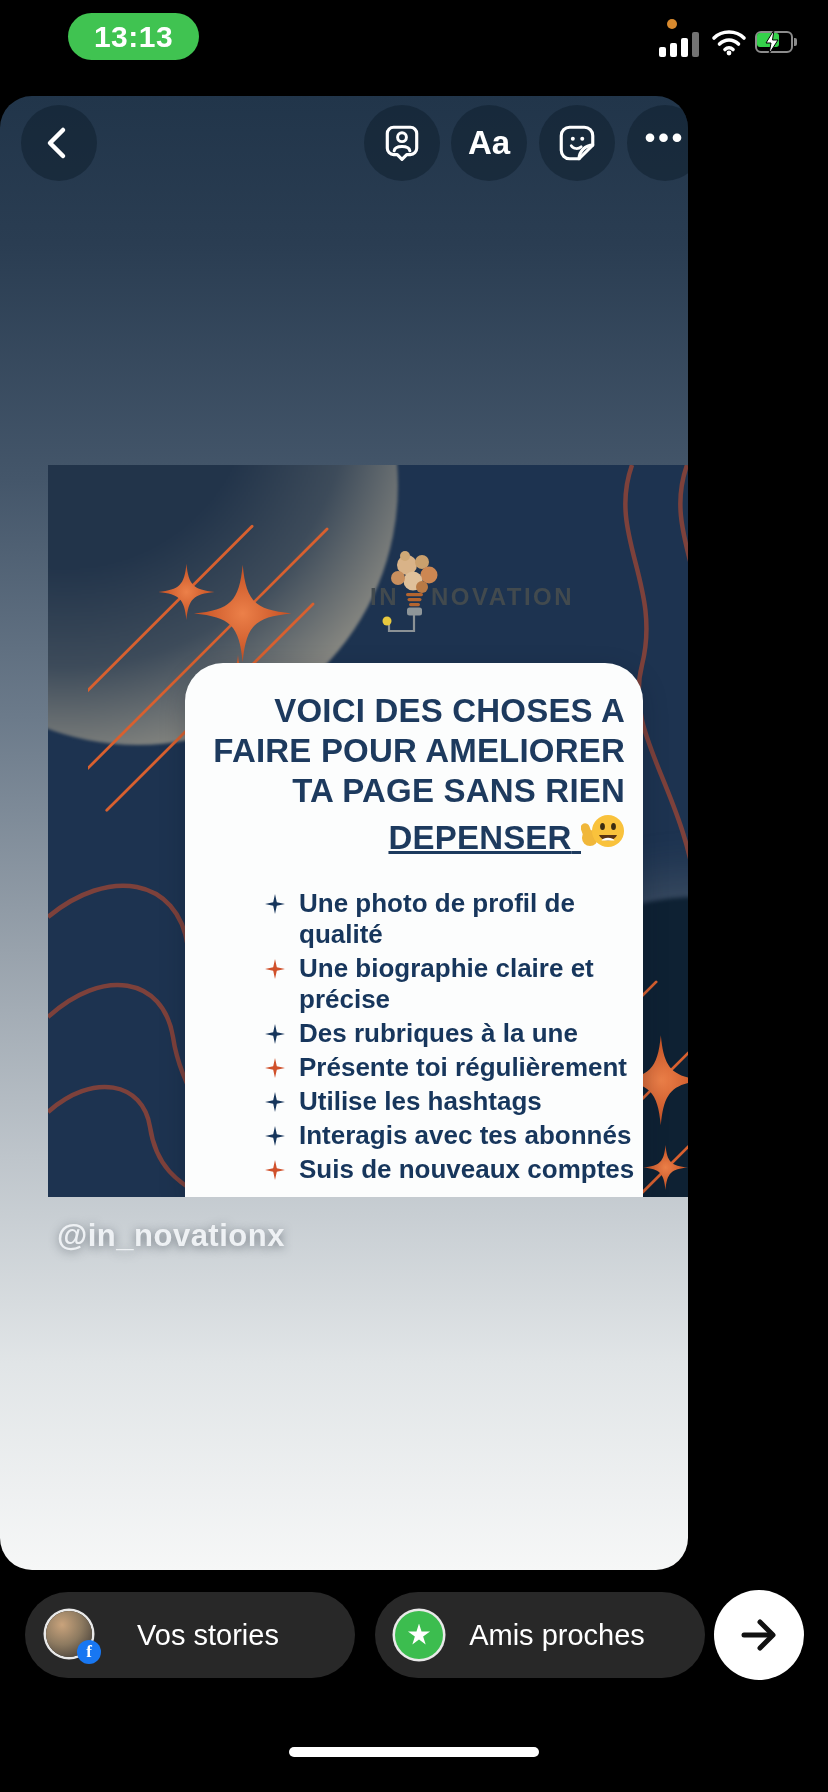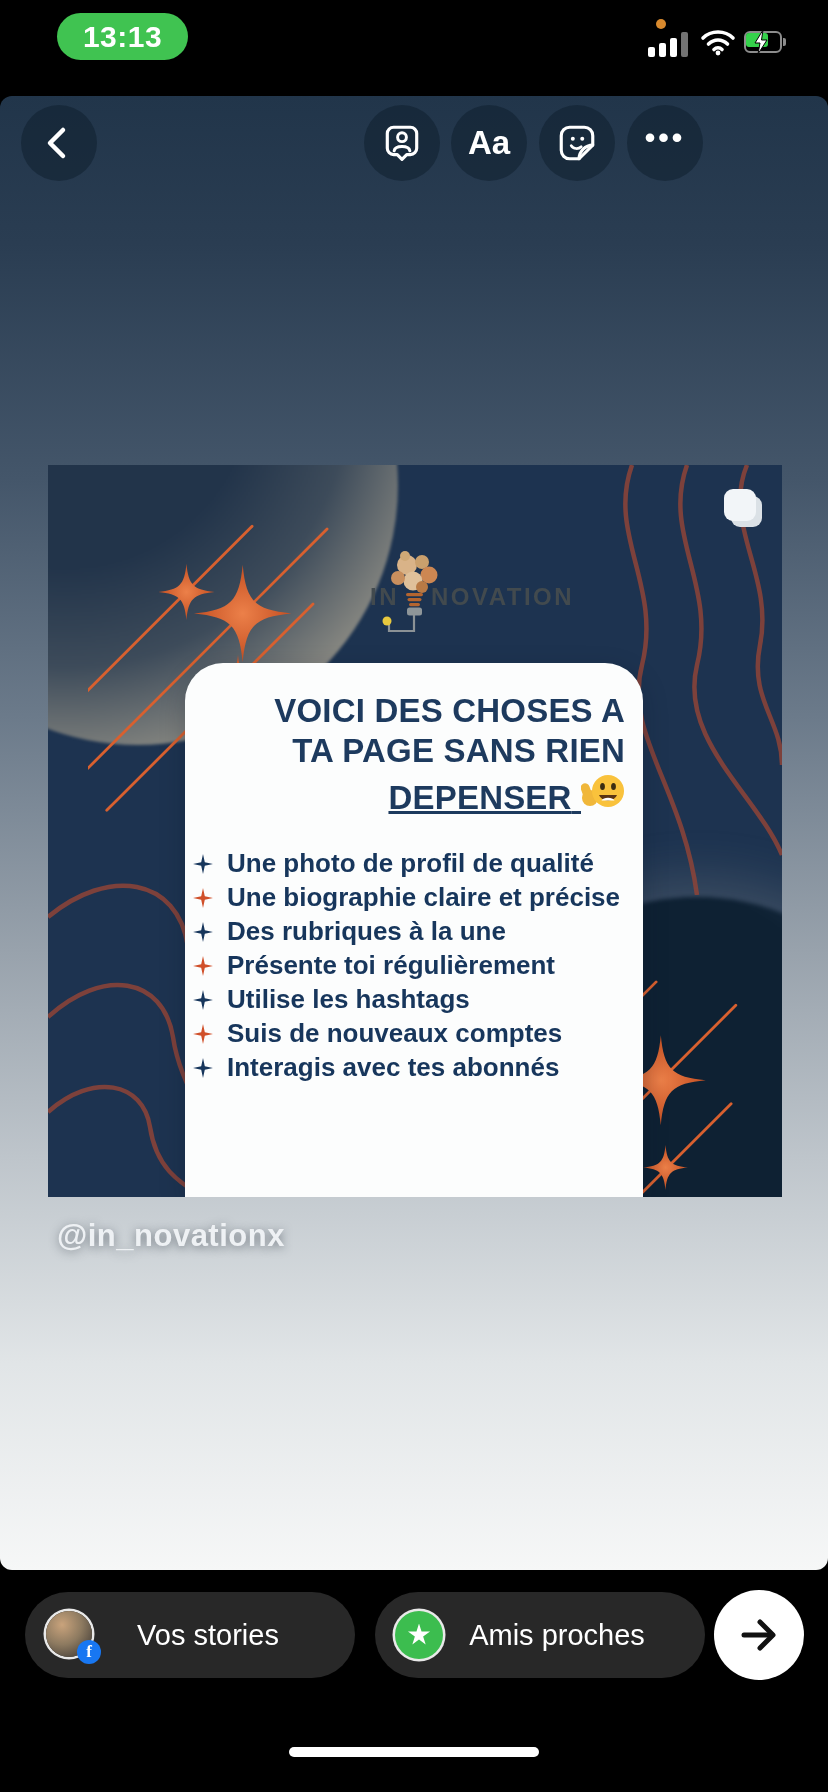--- a/index.html
+++ b/index.html
@@ -1,39 +1,39 @@
 <!DOCTYPE html>
 <html><head>
 <meta charset="utf-8">
 <style>
   * { margin:0; padding:0; box-sizing:border-box; }
   html,body { width:828px; height:1792px; background:#000; font-family:"Liberation Sans","DejaVu Sans",sans-serif; }
   .screen { position:relative; width:828px; height:1792px; background:#000; overflow:hidden; }
 
   
-  .status-bar { position:absolute; top:0; left:0; width:700px; height:96px; }
+  .status-bar { position:absolute; top:0; left:11px; width:700px; height:96px; }
   .time-pill { position:absolute; left:57px; top:13px; width:131px; height:47px; border-radius:24px;
     background:#40c351; display:flex; align-items:center; justify-content:center; }
   .time-pill span { color:#fff; font-size:30px; font-weight:700; letter-spacing:.5px; }
   .rec-dot { position:absolute; left:656px; top:19px; width:10px; height:10px; border-radius:50%; background:#d98a2e; }
   .signal { position:absolute; left:648px; top:32px; width:44px; height:25px; }
   .signal i { position:absolute; bottom:0; width:7px; border-radius:2px; background:#fff; }
   .signal i:nth-child(1){ left:0; height:10px; }
   .signal i:nth-child(2){ left:11px; height:14px; }
   .signal i:nth-child(3){ left:22px; height:19px; }
   .signal i:nth-child(4){ left:33px; height:25px; background:rgba(255,255,255,.45); }
   .wifi { position:absolute; left:700px; top:29px; }
   .battery { position:absolute; left:744px; top:31px; width:42px; height:22px; }
   .batt-body { position:absolute; left:0; top:0; width:38px; height:22px; border:2px solid rgba(255,255,255,.55); border-radius:6px; }
   .batt-fill { position:absolute; left:2px; top:2px; width:22px; height:14px; border-radius:3px; background:#35d24b; }
   .batt-nub { position:absolute; right:0; top:7px; width:3px; height:8px; border-radius:0 2px 2px 0; background:rgba(255,255,255,.55); }
   .batt-bolt { position:absolute; left:9px; top:-1px; }
 
   
-  .canvas { position:absolute; top:96px; left:0; width:828px; height:1474px; border-radius:12px; overflow:hidden;
+  .canvas { position:absolute; top:96px; left:0; width:688px; height:1474px; border-radius:32px; overflow:hidden;
     background:linear-gradient(180deg,#21354a 0%,#2a3d52 10%,#44566a 26%,#6b7a8a 42%,#98a2ac 58%,#bec5cb 72%,#e1e5e7 86%,#f6f7f7 100%); }
   .tb-btn { position:absolute; top:9px; width:76px; height:76px; border-radius:50%;
     background:rgba(12,26,40,.45); border:none; display:flex; align-items:center; justify-content:center; cursor:pointer; }
   .btn-back { left:21px; }
   .btn-tag  { left:364px; }
   .btn-text { left:451px; }
   .btn-sticker { left:539px; }
   .btn-more { left:627px; }
   .aa-label { color:#fff; font-size:33px; font-weight:700; }
   .dots { color:#fff; font-size:30px; letter-spacing:3px; font-weight:700; line-height:1; padding-bottom:10px; }
@@ -60,21 +60,21 @@
   .logo-in  { right:50%; margin-right:16px; }
   .logo-nov { left:50%; margin-left:16px; }
 
   
   .card { position:absolute; left:137px; top:198px; width:458px; height:534px; background:#fcfdfd;
     border-radius:38px 38px 0 0; box-shadow:0 8px 24px rgba(10,20,40,.25); overflow:hidden; }
   .card-title { margin:28px 18px 0; text-align:right; color:#1d3a5e; font-size:33px; line-height:40px;
     font-weight:800; letter-spacing:.2px; }
   .card-title .tl { display:block; }
   .last-line { display:flex; align-items:center; justify-content:center; gap:8px;text-decoration:underline; }
-  .tips { list-style:none; margin-top:30px; padding:0 8px 0 8px; }
+  .tips { list-style:none; margin-top:30px; padding:0 8px 0 36px;margin-left:44px; }
   .tip { display:flex; align-items:flex-start; gap:14px; color:#17365c; font-size:26px; line-height:31px;
     font-weight:700; margin-bottom:3px; }
   .star { flex:none; width:20px; height:20px; margin-top:6px;
     clip-path:polygon(50% 0%, 59% 41%, 100% 50%, 59% 59%, 50% 100%, 41% 59%, 0% 50%, 41% 41%); }
   .star.navy { background:#17365c; }
   .star.orange { background:#d0502a; }
 
   .username { position:absolute; left:57px; top:1122px; color:#eef1f4; font-size:31px; font-weight:700;
     letter-spacing:.5px; text-shadow:0 2px 10px rgba(40,50,60,.55); }
 
@@ -242,20 +242,21 @@
           <polyline points="129,64 129,80 104,80 104,72" fill="none" stroke="#8b9296" stroke-width="2.2"></polyline>
           <circle cx="102" cy="70" r="4.5" fill="#e8c93e"></circle>
         </svg>
         <span class="logo-word logo-in">IN</span>
         <span class="logo-word logo-nov">NOVATION</span>
       </div>
 
       <div class="card">
         <h1 class="card-title">
           <span class="tl">VOICI DES CHOSES A</span>
+          <span class="tl">FAIRE POUR AMELIORER</span>
           <span class="tl">TA PAGE SANS RIEN</span>
           <span class="tl last-line">
             <span>DEPENSER</span>
             <svg width="44" height="38" viewBox="0 0 44 38">
               <rect x="1" y="12" width="9" height="17" rx="4.5" fill="#f0b73a" transform="rotate(-20 5.5 20.5)"></rect>
               <circle cx="9" cy="27" r="8" fill="#f0b73a"></circle>
               <circle cx="27" cy="20" r="16" fill="#f9c23c"></circle>
               <ellipse cx="21.5" cy="15.5" rx="2.4" ry="3.6" fill="#3a2c12"></ellipse>
               <ellipse cx="32.5" cy="15.5" rx="2.4" ry="3.6" fill="#3a2c12"></ellipse>
               <path d="M18 24 a9.5 8 0 0 0 18 0 z" fill="#5b3413"></path>
@@ -278,26 +279,26 @@
             </li>
             <li class="tip">
               <span class="star orange"></span>
               <span class="tip-text">Présente toi régulièrement</span>
             </li>
             <li class="tip">
               <span class="star navy"></span>
               <span class="tip-text">Utilise les hashtags</span>
             </li>
             <li class="tip">
+              <span class="star navy"></span>
+              <span class="tip-text">Interagis avec tes abonnés</span>
+            </li>
+            <li class="tip">
               <span class="star orange"></span>
               <span class="tip-text">Suis de nouveaux comptes</span>
-            </li>
-            <li class="tip">
-              <span class="star navy"></span>
-              <span class="tip-text">Interagis avec tes abonnés</span>
             </li>
           </ul>
       </div>
     </div>
 
     <div class="username">@in_novationx</div>
   </div>
 
   <button class="pill pill-stories">
     <span class="avatar-wrap">

